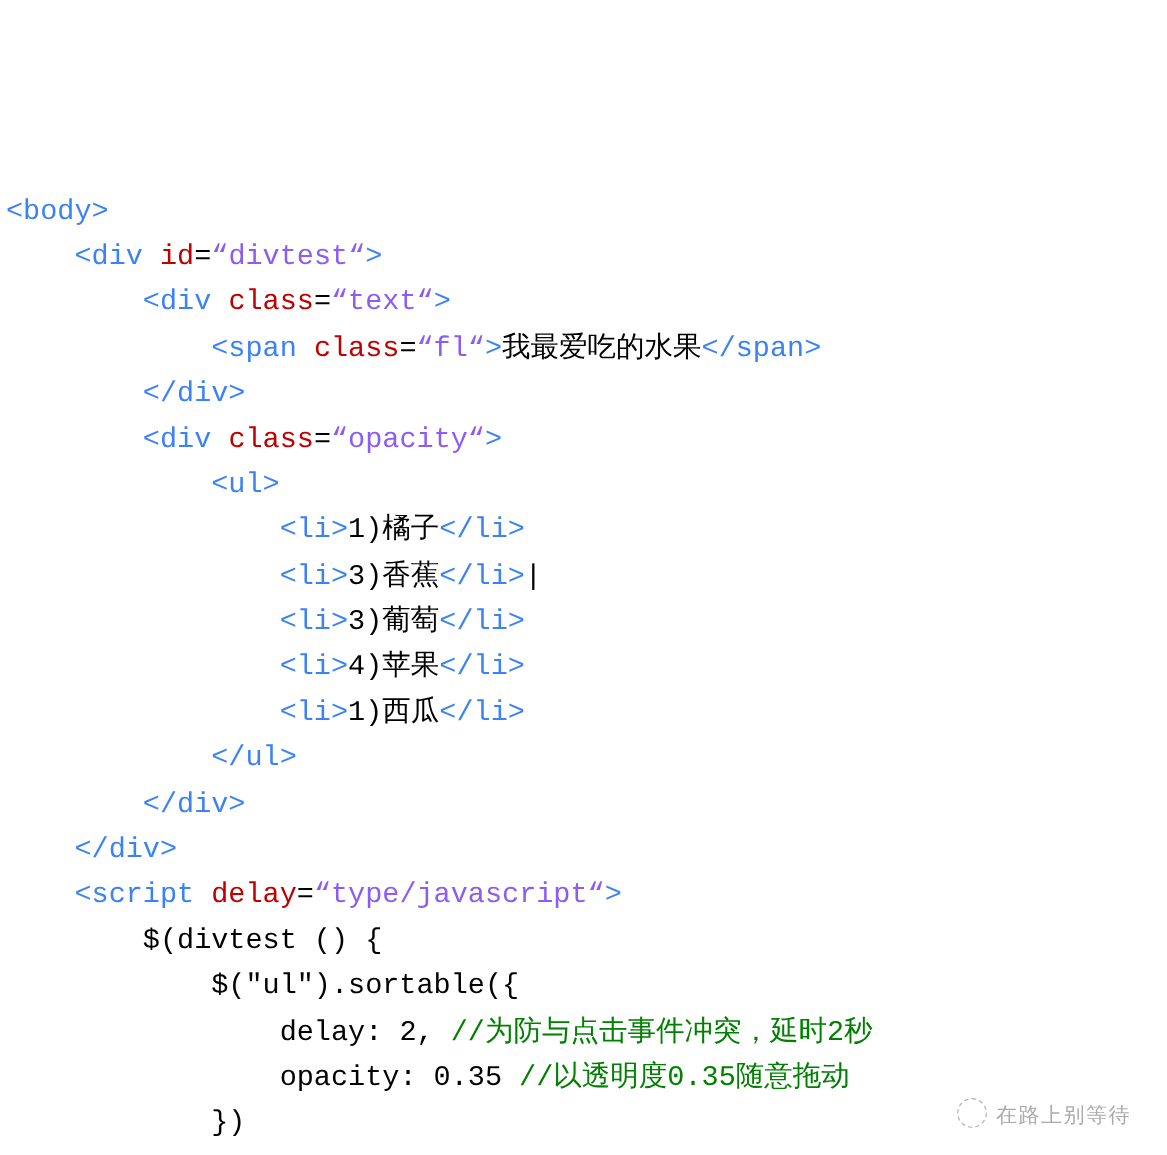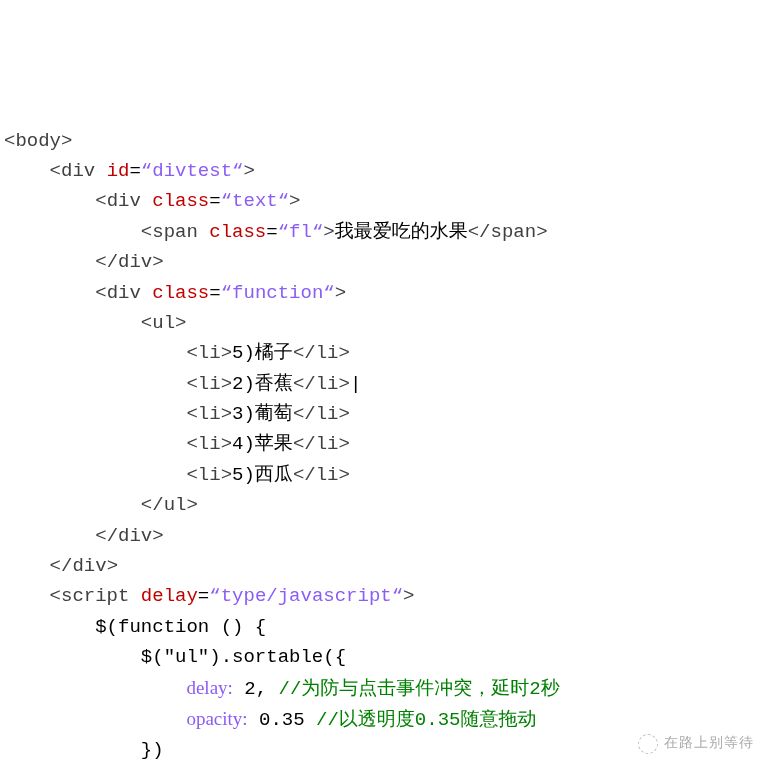--- a/index.html
+++ b/index.html
@@ -5,69 +5,69 @@
   body {
     margin: 0;
     padding: 4px;
     background: #fff;
     font-family: "Consolas", "Courier New", monospace;
     font-size: 19px;
     line-height: 1.6;
     color: #000;
     white-space: pre;
   }
-  .tag   { color: #404040; }
+  .tag   { color: #3b82f6; }
   .attr  { color: #c00000; text-align: center; }
   .value { color: #8b5cf6; }
   .text  { color: #000; text-align: right; }
-  .key   { color: #8b5cf6; font-family: Liberation Serif, serif; }
+  .key   { color: #000000; }
   .eq    { color: #000; }
   .comm  { color: #008000; text-align: center; }
   .cursor{ color:#000; }
   .watermark {
     position: fixed;
     right: 24px;
     bottom: 16px;
-    font-family: Liberation Serif, serif;
+    font-family: Liberation Sans, sans-serif;
     font-size: 14px;
     color: #aaa;
     letter-spacing: 1px;
     display: flex;
-    align-items: flex-end;
+    align-items: flex-start;
     gap: 6px;
   }
   .watermark .dot {
     width: 18px; height: 18px;
     border: 1px dashed #bbb;
     border-radius: 50%;
     display: inline-block;
   }
 </style>
 </head>
 <body>
 
 
 
 <div><span class="tag"><span>&lt;</span><span>body</span><span>&gt;</span></span>
     <span class="tag"><span>&lt;</span><span>div</span></span> <span class="attr">id</span><span class="eq">=</span><span class="value"><span>“</span><span>divtest</span><span>“</span></span><span class="tag">&gt;</span>
         <span class="tag"><span>&lt;</span><span>div</span></span> <span class="attr">class</span><span class="eq">=</span><span class="value"><span>“</span><span>text</span><span>“</span></span><span class="tag">&gt;</span>
             <span class="tag"><span>&lt;</span><span>span</span></span> <span class="attr">class</span><span class="eq">=</span><span class="value"><span>“</span><span>fl</span><span>“</span></span><span class="tag">&gt;</span><span class="text">我最爱吃的水果</span><span class="tag"><span>&lt;</span><span>/span</span><span>&gt;</span></span>
         <span class="tag"><span>&lt;</span><span>/div</span><span>&gt;</span></span>
-        <span class="tag"><span>&lt;</span><span>div</span></span> <span class="attr">class</span><span class="eq">=</span><span class="value"><span>“</span><span>function</span><span>“</span></span><span class="tag">&gt;</span>
+        <span class="tag"><span>&lt;</span><span>div</span></span> <span class="attr">class</span><span class="eq">=</span><span class="value"><span>“</span><span>opacity</span><span>“</span></span><span class="tag">&gt;</span>
             <span class="tag"><span>&lt;</span><span>ul</span><span>&gt;</span></span>
-                <span class="tag"><span>&lt;</span><span>li</span><span>&gt;</span></span><span class="text">5)橘子</span><span class="tag"><span>&lt;</span><span>/li</span><span>&gt;</span></span>
-                <span class="tag"><span>&lt;</span><span>li</span><span>&gt;</span></span><span class="text">2)香蕉</span><span class="tag"><span>&lt;</span><span>/li</span><span>&gt;</span></span><span class="cursor">|</span>
+                <span class="tag"><span>&lt;</span><span>li</span><span>&gt;</span></span><span class="text">1)橘子</span><span class="tag"><span>&lt;</span><span>/li</span><span>&gt;</span></span>
+                <span class="tag"><span>&lt;</span><span>li</span><span>&gt;</span></span><span class="text">3)香蕉</span><span class="tag"><span>&lt;</span><span>/li</span><span>&gt;</span></span><span class="cursor">|</span>
                 <span class="tag"><span>&lt;</span><span>li</span><span>&gt;</span></span><span class="text">3)葡萄</span><span class="tag"><span>&lt;</span><span>/li</span><span>&gt;</span></span>
                 <span class="tag"><span>&lt;</span><span>li</span><span>&gt;</span></span><span class="text">4)苹果</span><span class="tag"><span>&lt;</span><span>/li</span><span>&gt;</span></span>
-                <span class="tag"><span>&lt;</span><span>li</span><span>&gt;</span></span><span class="text">5)西瓜</span><span class="tag"><span>&lt;</span><span>/li</span><span>&gt;</span></span>
+                <span class="tag"><span>&lt;</span><span>li</span><span>&gt;</span></span><span class="text">1)西瓜</span><span class="tag"><span>&lt;</span><span>/li</span><span>&gt;</span></span>
             <span class="tag"><span>&lt;</span><span>/ul</span><span>&gt;</span></span>
         <span class="tag"><span>&lt;</span><span>/div</span><span>&gt;</span></span>
     <span class="tag"><span>&lt;</span><span>/div</span><span>&gt;</span></span>
     <span class="tag"><span>&lt;</span><span>script</span></span> <span class="attr">delay</span><span class="eq">=</span><span class="value"><span>“</span><span>type/javascript</span><span>“</span></span><span class="tag">&gt;</span>
-        <span class="text">$(function () {</span>
+        <span class="text">$(divtest () {</span>
             <span class="text">$("ul").sortable({</span>
                 <span class="key">delay:</span> <span class="text">2,</span> <span class="comm">//为防与点击事件冲突，延时2秒</span>
                 <span class="key">opacity:</span> <span class="text">0.35</span> <span class="comm">//以透明度0.35随意拖动</span>
             <span class="text">})</span>
         <span class="text">});</span>
     
 </div>
 
 <div class="watermark">
   <span class="dot"></span>

